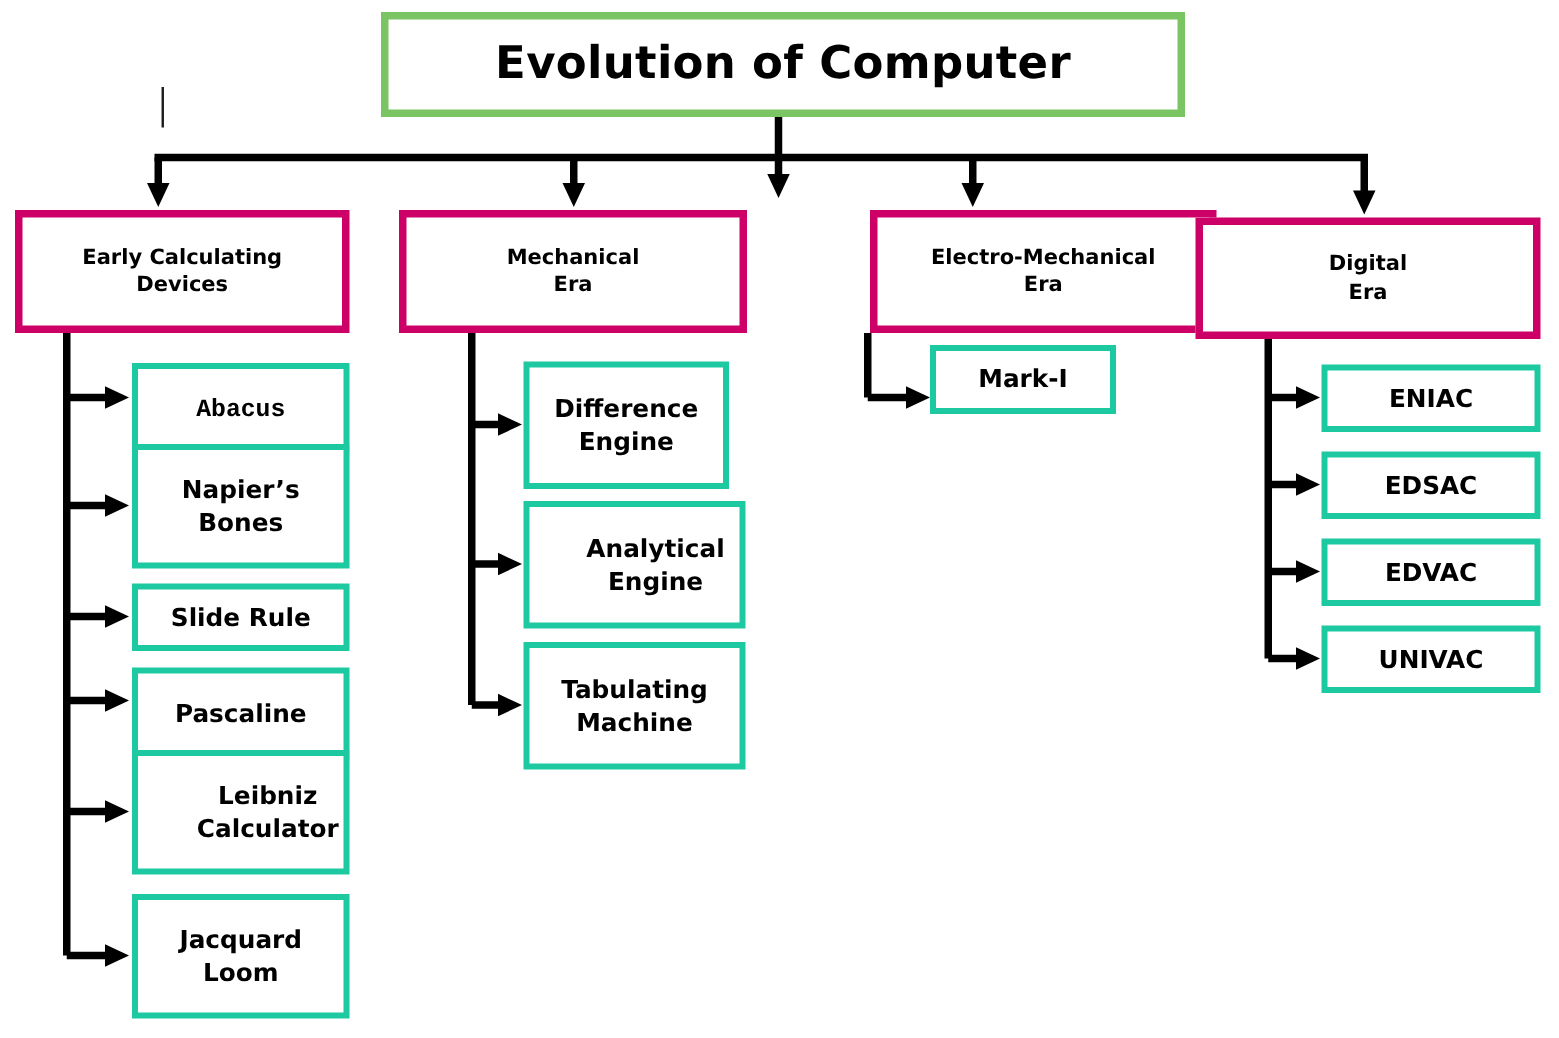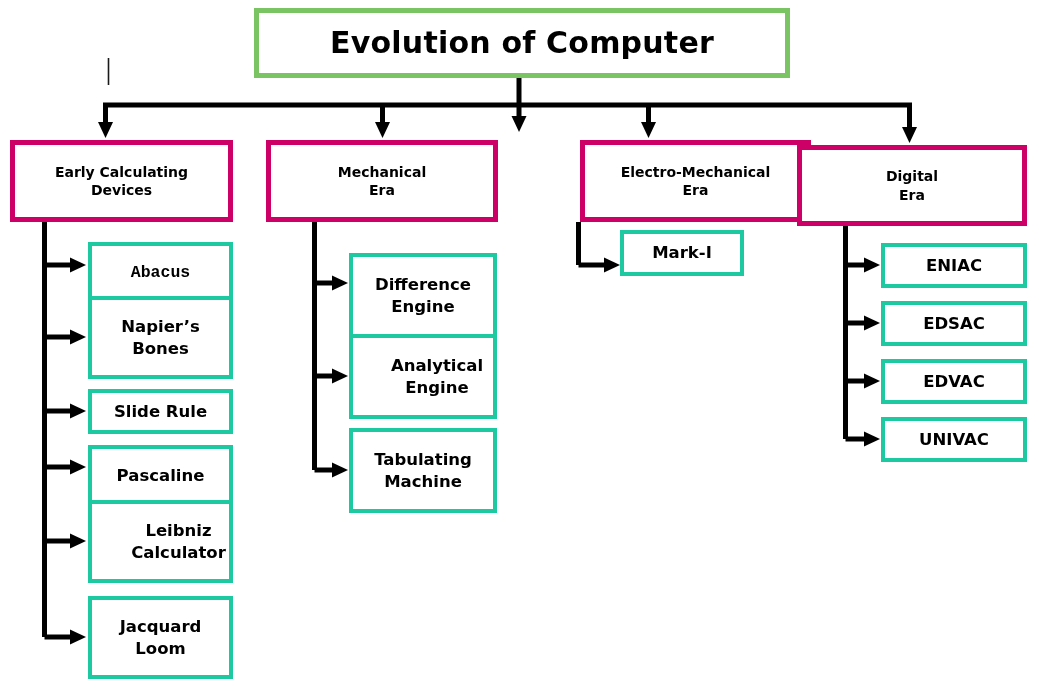--- a/index.html
+++ b/index.html
@@ -153,21 +153,21 @@
   <div class="node leaf" style="left:88px; top:389px; width:145px; height:45px;">Slide Rule</div>
 
   <div class="node leaf" style="left:88px; top:445px; width:145px; height:62px;">Pascaline</div>
 
   <div class="node leaf" style="left:88px; top:500px; width:145px; height:83px;padding-left:36px;">Leibniz
 Calculator</div>
 
   <div class="node leaf" style="left:88px; top:596px; width:145px; height:83px;">Jacquard
 Loom</div>
 
-  <div class="node leaf" style="left:349px; top:241px; width:148px; height:85px;margin-top:12px;">Difference
+  <div class="node leaf" style="left:349px; top:241px; width:137px; height:85px;">Difference
 Engine</div>
 
   <div class="node leaf" style="left:349px; top:334px; width:148px; height:85px;padding-left:28px;">Analytical
 Engine</div>
 
   <div class="node leaf" style="left:349px; top:428px; width:148px; height:85px;">Tabulating
 Machine</div>
 
   <div class="node leaf" style="left:620px; top:230px; width:124px; height:46px;">Mark-I</div>
 

